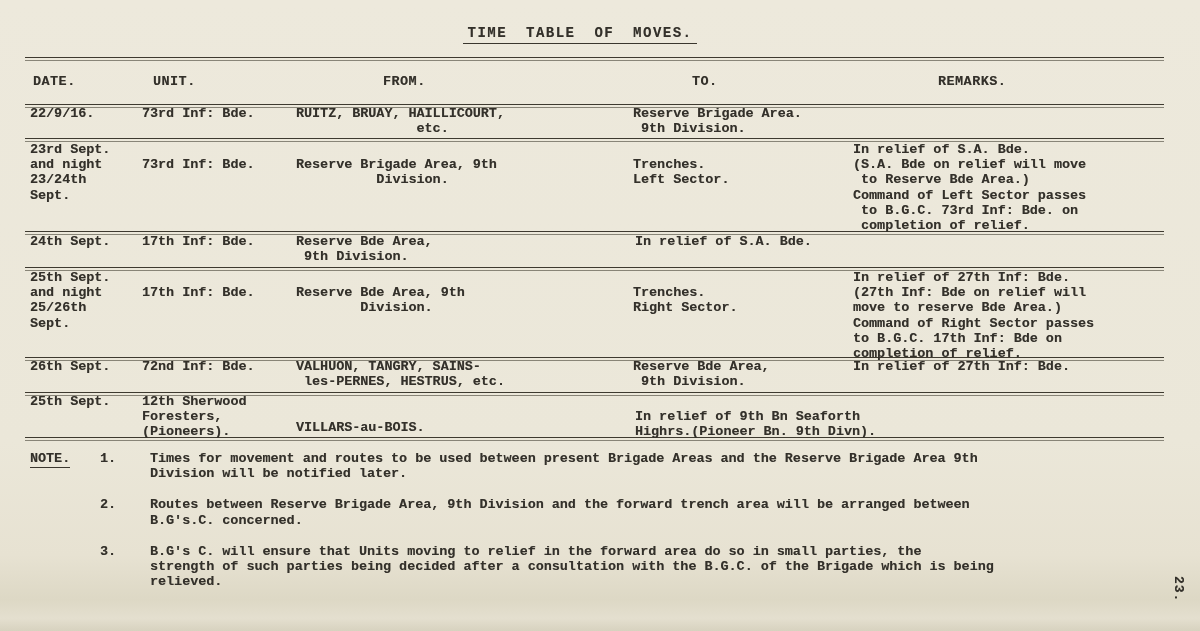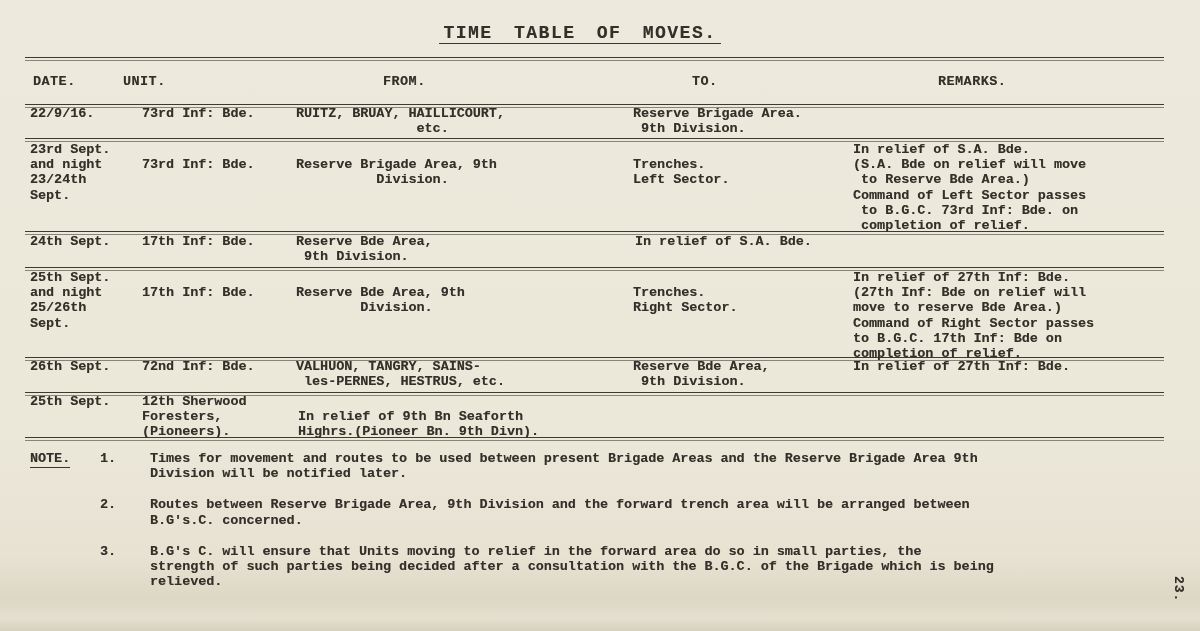--- a/index.html
+++ b/index.html
@@ -11,21 +11,21 @@
     position:relative;width:1200px;height:631px;
     background:
       linear-gradient(180deg,#ede9dc 0%,#ebe7d9 70%,#e7e2d2 88%,#ddd8c5 95%,#e4dfcf 98%,#d7d2bf 100%);
     color:#33302a;
     font-weight:bold;
     font-size:13.4px;line-height:15.2px;
     text-shadow:0.2px 0.2px 0.5px rgba(51,48,42,0.45);
   }
   .title-wrap{position:absolute;top:26px;left:0;right:40px;text-align:center;}
   .title{
-    display:inline-block;font-size:18px;letter-spacing:1.5px;word-spacing:9px;
+    display:inline-block;font-size:14px;letter-spacing:1.5px;word-spacing:9px;
     border-bottom:1.6px solid #3a362d;padding:0 4px 2px 4px;white-space:pre;
   }
   .rule{
     position:absolute;left:25px;width:1139px;height:4px;
     border-top:1.7px solid #3e3a30;border-bottom:1.2px solid #46423699;
     box-sizing:border-box;
   }
   .hdr{position:absolute;top:74px;white-space:pre;letter-spacing:0.5px;}
   .row{
     position:absolute;left:30px;width:1135px;
@@ -65,21 +65,21 @@
   <div class="rule" style="top:57px"></div>
   <div class="rule" style="top:104px"></div>
   <div class="rule" style="top:138px"></div>
   <div class="rule" style="top:231px"></div>
   <div class="rule" style="top:267px"></div>
   <div class="rule" style="top:357px"></div>
   <div class="rule" style="top:392px"></div>
   <div class="rule" style="top:437px"></div>
 
   <span class="hdr" style="left:33px">DATE.</span>
-  <span class="hdr" style="left:123px">UNIT.</span>
+  <span class="hdr" style="left:153px">UNIT.</span>
   <span class="hdr" style="left:383px">FROM.</span>
   <span class="hdr" style="left:692px">TO.</span>
   <span class="hdr" style="left:938px">REMARKS.</span>
 
   <div class="row" style="top:106px">
     <div class="c c-date">22/9/16.</div>
     <div class="c c-unit">73rd Inf: Bde.</div>
     <div class="c c-from">RUITZ, BRUAY, HAILLICOURT,
                etc.</div>
     <div class="c c-to">Reserve Brigade Area.
@@ -138,20 +138,21 @@
     <div class="c c-to">Reserve Bde Area,
  9th Division.</div>
     <div class="c c-rem">In relief of 27th Inf: Bde.</div>
   </div>
 
   <div class="row" style="top:394px">
     <div class="c c-date">25th Sept.</div>
     <div class="c c-unit">12th Sherwood
 Foresters,
 (Pioneers).</div>
+    <div class="c c-to pt26">VILLARS-au-BOIS.</div>
     <div class="c c-rem pt15">In relief of 9th Bn Seaforth
 Highrs.(Pioneer Bn. 9th Divn).</div>
   </div>
 
   <div class="notes">
     <div class="note-label"><span>NOTE.</span></div>
     <div class="note-num">1.</div>
     <div class="note-text">Times for movement and routes to be used between present Brigade Areas and the Reserve Brigade Area 9th
 Division will be notified later.</div>
 

